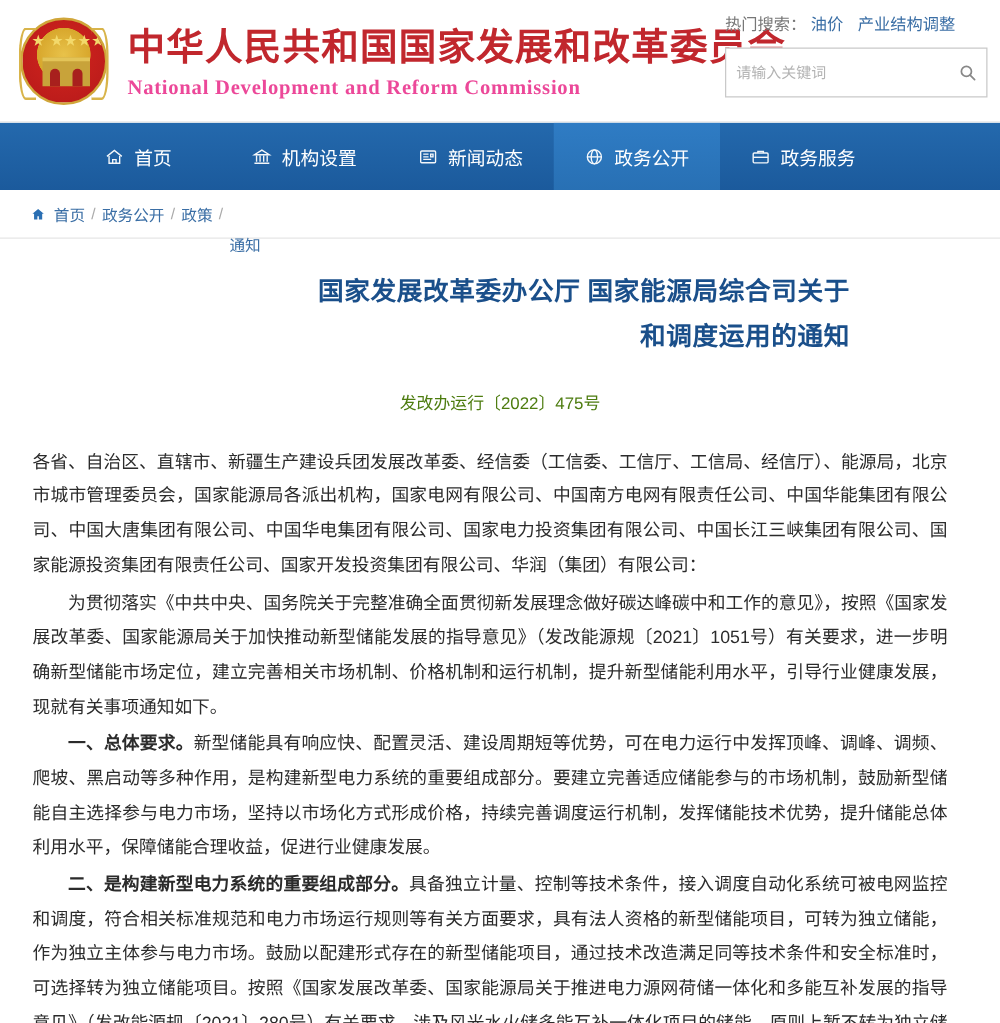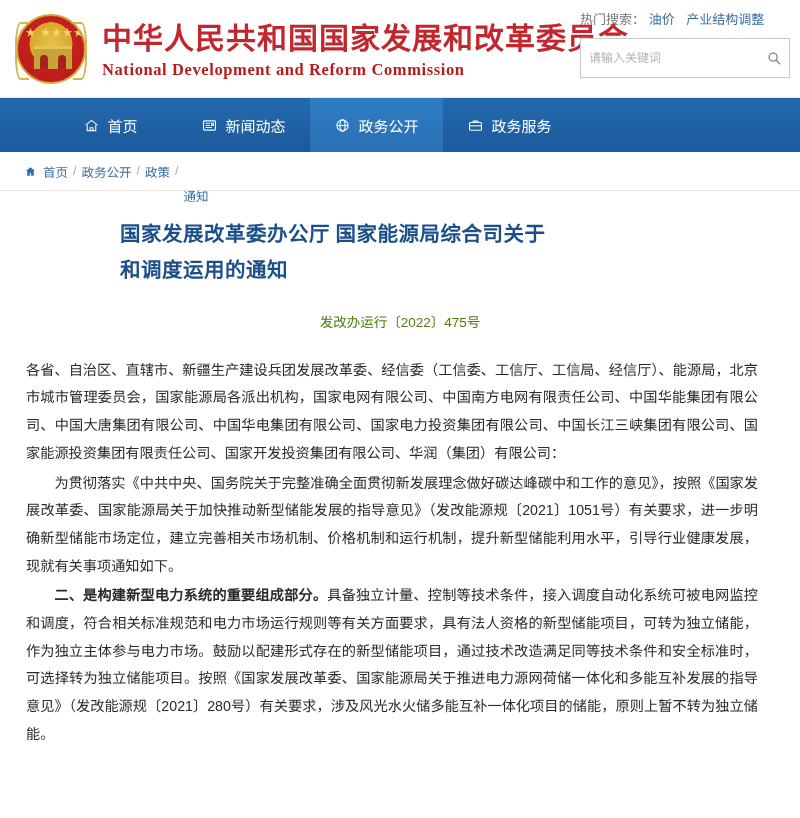--- a/index.html
+++ b/index.html
@@ -93,21 +93,21 @@
   .title-cn {
     color: #c1272d;
     font-family: "Liberation Serif", serif;
     font-weight: bold;
     font-size: 30px;
     letter-spacing: 1px;
     line-height: 1.18;
     white-space: nowrap;
   }
   .title-en {
-    color: #b91c1c;
+    color: #ec4899;
     font-family: "Liberation Serif", serif;
     font-weight: bold;
     font-size: 16.5px;
     letter-spacing: 0.6px;
     margin-top: 3px;
     white-space: nowrap;
   }
 
   .header-right {
     position: absolute;
@@ -217,21 +217,21 @@
     margin: 0 5px;
     color: #aaa;
   }
   .breadcrumb .cur { color: #3a6ea5; margin-top: 48px; }
 
   
   .article {
     padding: 26px 26px 18px 26px;
   }
   .doc-title {
-    text-align: left;
+    text-align: right;
     color: #1a4f8a;
     font-family: "Liberation Serif", serif;
     font-weight: bold;
     font-size: 20.5px;
     line-height: 1.75;
     letter-spacing: 0.5px;
     margin: 0 auto;
     max-width: 560px;
   }
   .doc-number {
@@ -296,20 +296,30 @@
         <path d="M3 9.5 10 4l7 5.5"></path>
         <path d="M5 9.2V16h10V9.2"></path>
         <path d="M8.4 16v-3.4h3.2V16"></path>
       </svg>
     </span>
     <span>首页</span>
   </div>
   <div class="nav-item">
     <span class="nav-ico">
       <svg width="17" height="17" viewBox="0 0 20 20" fill="none" stroke="#fff" stroke-width="1.3">
+        <path d="M3 8h14L10 3.6 3 8z"></path>
+        <path d="M5 8.6v6M8.3 8.6v6M11.7 8.6v6M15 8.6v6"></path>
+        <path d="M3 16h14"></path>
+      </svg>
+    </span>
+    <span>机构设置</span>
+  </div>
+  <div class="nav-item">
+    <span class="nav-ico">
+      <svg width="17" height="17" viewBox="0 0 20 20" fill="none" stroke="#fff" stroke-width="1.3">
         <rect x="3" y="4.5" width="14" height="11" rx="1"></rect>
         <path d="M5.4 7.4h5M5.4 10h5M5.4 12.4h7.5M12.4 7.4h2.2v2.6h-2.2z"></path>
       </svg>
     </span>
     <span>新闻动态</span>
   </div>
   <div class="nav-item active">
     <span class="nav-ico">
       <svg width="17" height="17" viewBox="0 0 20 20" fill="none" stroke="#fff" stroke-width="1.3">
         <circle cx="10" cy="10" r="6.6"></circle>
@@ -350,16 +360,17 @@
   <div class="doc-title">
     <div>国家发展改革委办公厅 国家能源局综合司关于</div>
     <div>和调度运用的通知</div>
   </div>
 
   <div class="doc-number">发改办运行〔2022〕475号</div>
 
   <div class="doc-body">
     <p>各省、自治区、直辖市、新疆生产建设兵团发展改革委、经信委（工信委、工信厅、工信局、经信厅）、能源局，北京市城市管理委员会，国家能源局各派出机构，国家电网有限公司、中国南方电网有限责任公司、中国华能集团有限公司、中国大唐集团有限公司、中国华电集团有限公司、国家电力投资集团有限公司、中国长江三峡集团有限公司、国家能源投资集团有限责任公司、国家开发投资集团有限公司、华润（集团）有限公司：</p>
     <p class="indent">为贯彻落实《中共中央、国务院关于完整准确全面贯彻新发展理念做好碳达峰碳中和工作的意见》，按照《国家发展改革委、国家能源局关于加快推动新型储能发展的指导意见》（发改能源规〔2021〕1051号）有关要求，进一步明确新型储能市场定位，建立完善相关市场机制、价格机制和运行机制，提升新型储能利用水平，引导行业健康发展，现就有关事项通知如下。</p>
+    <p class="indent"><span class="b">一、总体要求。</span>新型储能具有响应快、配置灵活、建设周期短等优势，可在电力运行中发挥顶峰、调峰、调频、爬坡、黑启动等多种作用，是构建新型电力系统的重要组成部分。要建立完善适应储能参与的市场机制，鼓励新型储能自主选择参与电力市场，坚持以市场化方式形成价格，持续完善调度运行机制，发挥储能技术优势，提升储能总体利用水平，保障储能合理收益，促进行业健康发展。</p>
     <p class="indent"><span class="b">二、是构建新型电力系统的重要组成部分。</span>具备独立计量、控制等技术条件，接入调度自动化系统可被电网监控和调度，符合相关标准规范和电力市场运行规则等有关方面要求，具有法人资格的新型储能项目，可转为独立储能，作为独立主体参与电力市场。鼓励以配建形式存在的新型储能项目，通过技术改造满足同等技术条件和安全标准时，可选择转为独立储能项目。按照《国家发展改革委、国家能源局关于推进电力源网荷储一体化和多能互补发展的指导意见》（发改能源规〔2021〕280号）有关要求，涉及风光水火储多能互补一体化项目的储能，原则上暂不转为独立储能。</p>
 
   </div>
 </div>
 
 </body></html>

